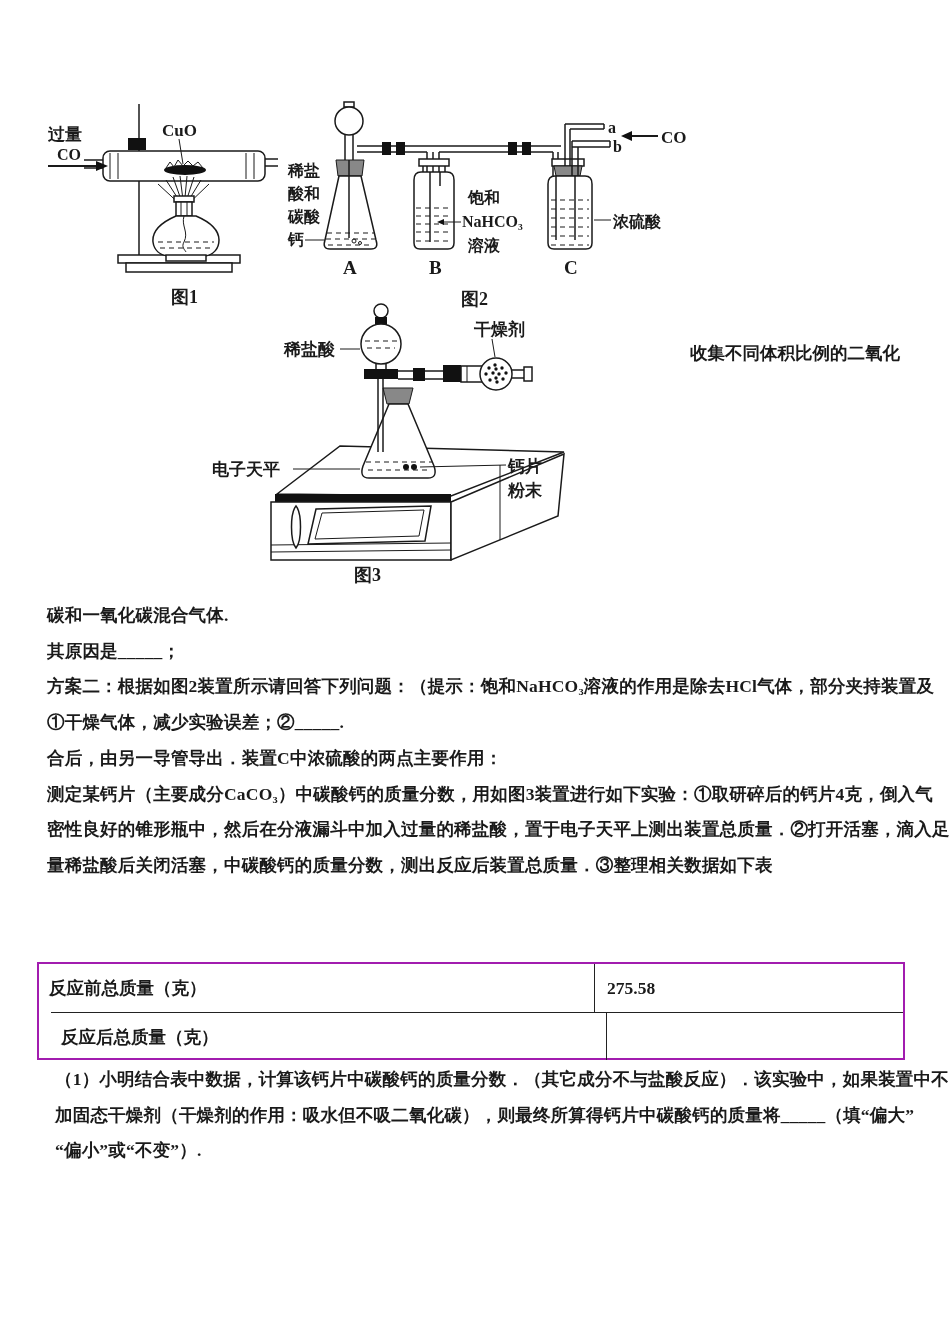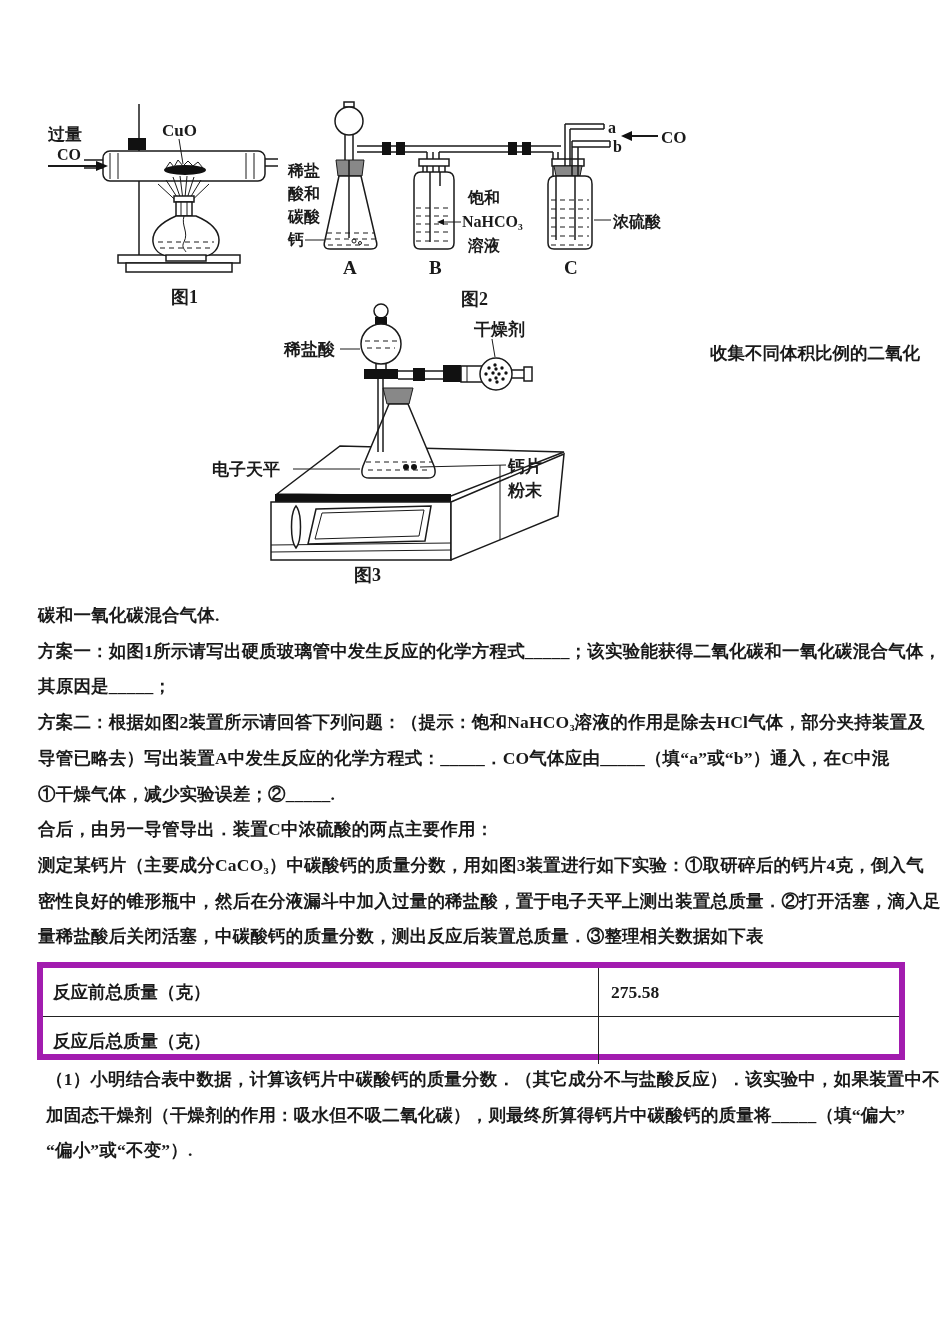--- a/index.html
+++ b/index.html
@@ -11,27 +11,27 @@
   #fig2 { left:283px; top:100px; }
   #fig3 { left:208px; top:293px; }
   svg text { font-family:"Liberation Serif","DejaVu Serif",serif; font-weight:bold; fill:#1a1a1a; }
   svg .ln { stroke:#1a1a1a; stroke-width:1.5; fill:none; }
   svg .ln2 { stroke:#1a1a1a; stroke-width:2; fill:none; }
   svg .thin { stroke:#1a1a1a; stroke-width:1; fill:none; }
   svg .wh { fill:#ffffff; stroke:#1a1a1a; stroke-width:1.5; }
   svg .blk { fill:#111111; stroke:none; }
   svg .gry { fill:#888888; stroke:#1a1a1a; stroke-width:1; }
   svg .dash { stroke:#1a1a1a; stroke-width:1.2; stroke-dasharray:5 4; fill:none; }
-  .side-note { left:690px; top:341px; font-size:17.5px; font-weight:bold; white-space:nowrap;margin-left:20px; }
+  .side-note { left:690px; top:341px; font-size:17.5px; font-weight:bold; white-space:nowrap; }
   .bodytext { left:38px; top:598px; width:875px; }
-  .bodytext p, .aftertext p { font-size:17.5px; font-weight:bold; line-height:35.7px; white-space:nowrap; letter-spacing:0.2px; }
+  .bodytext p, .aftertext p { font-size:17.5px; font-weight:bold; line-height:35.7px; white-space:nowrap; letter-spacing:0.2px;margin-left:9px; }
   .aftertext { left:46px; top:1062px; width:875px; }
-  .datatable { left:37px; top:962px; width:868px; height:98px; border:6px solid #a21caf; }
+  .datatable { left:37px; top:962px; width:868px; height:98px; border:2px solid #a21caf; }
   .datatable .row { display:flex; height:48px; }
-  .datatable .row + .row { border-top:1.5px solid #222222; }
+  .datatable .row + .row { border-top:1.5px solid #222222;margin-left:12px; }
   .datatable .c1 { width:556px; border-right:1.5px solid #222222; display:flex; align-items:center; padding-left:10px; font-size:17.5px; font-weight:bold; }
   .datatable .c2 { flex:1; display:flex; align-items:center; padding-left:12px; font-size:17.5px; font-weight:bold; }
 </style>
 </head>
 <body>
 
 <div id="figures" class="abs">
 
   <svg id="fig1" class="abs" width="250" height="215" viewBox="38 95 250 215">
     <g>
@@ -266,24 +266,22 @@
       <text x="508" y="496" font-size="17">粉末</text>
     </g>
     <text x="354" y="581" font-size="18">图3</text>
   </svg>
 
   <div class="abs side-note">收集不同体积比例的二氧化</div>
 </div>
 
 <div class="abs bodytext">
   <p>碳和一氧化碳混合气体.</p>
-  <p>方案一：如图1所示请写出硬质玻璃管中发生反应的化学方程式_____；该实验能获得二氧化碳和一氧化碳混合气体，</p>
   <p>其原因是_____；</p>
   <p>方案二：根据如图2装置所示请回答下列问题：（提示：饱和NaHCO₃溶液的作用是除去HCl气体，部分夹持装置及</p>
-  <p>导管已略去）写出装置A中发生反应的化学方程式：_____．CO气体应由_____（填“a”或“b”）通入，在C中混</p>
   <p>①干燥气体，减少实验误差；②_____.</p>
   <p>合后，由另一导管导出．装置C中浓硫酸的两点主要作用：</p>
   <p>测定某钙片（主要成分CaCO₃）中碳酸钙的质量分数，用如图3装置进行如下实验：①取研碎后的钙片4克，倒入气</p>
   <p>密性良好的锥形瓶中，然后在分液漏斗中加入过量的稀盐酸，置于电子天平上测出装置总质量．②打开活塞，滴入足</p>
   <p>量稀盐酸后关闭活塞，中碳酸钙的质量分数，测出反应后装置总质量．③整理相关数据如下表</p>
 </div>
 
 <div class="abs datatable">
   <div class="row">
     <div class="c1">反应前总质量（克）</div>

